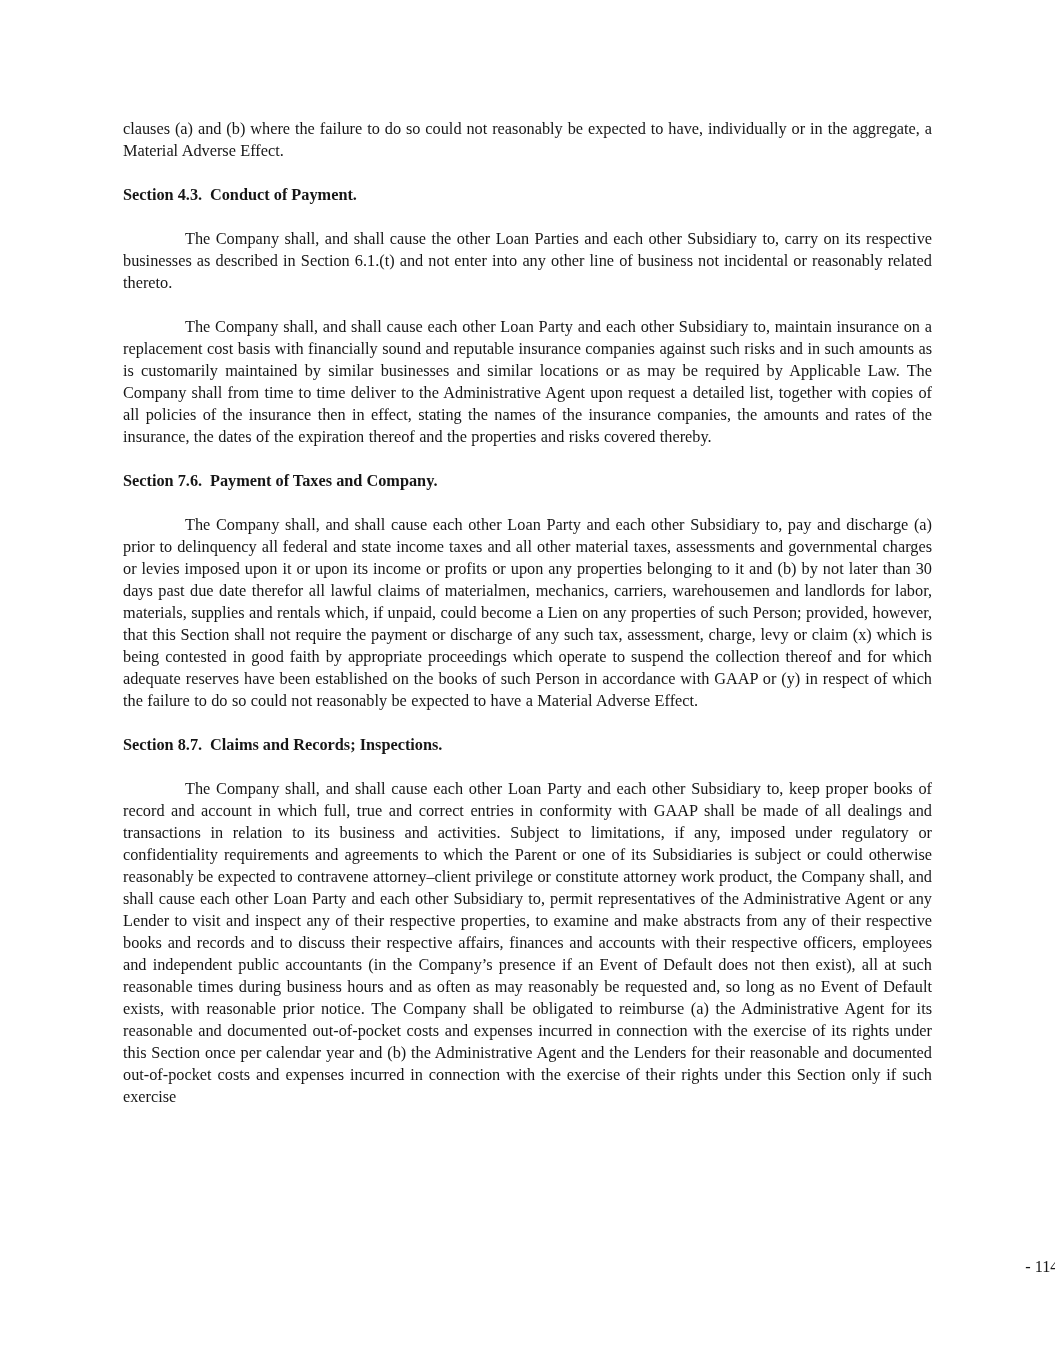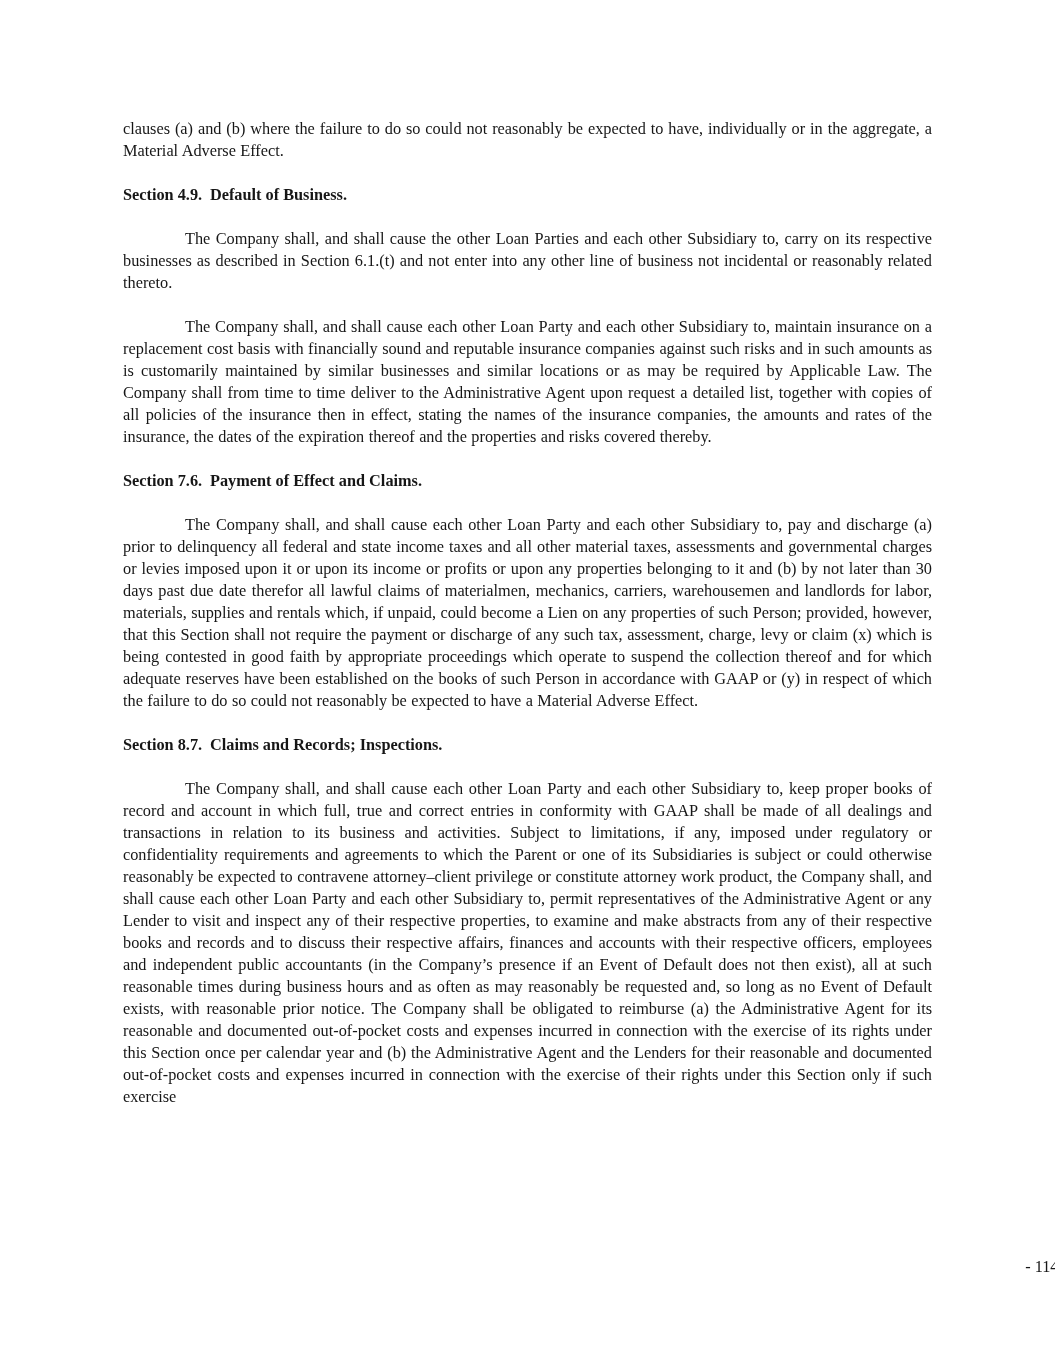--- a/index.html
+++ b/index.html
@@ -56,28 +56,28 @@
   }
 </style>
 </head>
 <body>
 
 <div class="page">
   <div class="content">
 
     <p class="para no-indent">clauses (a) and (b) where the failure to do so could not reasonably be expected to have, individually or in the aggregate, a Material Adverse Effect.</p>
 
-    <h2 class="heading"><span>Section 4.9.</span><span class="section-title">Default of Business.</span></h2>
+    <h2 class="heading"><span>Section 4.3.</span><span class="section-title">Conduct of Payment.</span></h2>
 
     <p class="para">The Company shall, and shall cause the other Loan Parties and each other Subsidiary to, carry on its respective businesses as described in Section 6.1.(t) and not enter into any other line of business not incidental or reasonably related thereto.</p>
 
 
     <p class="para">The Company shall, and shall cause each other Loan Party and each other Subsidiary to, maintain insurance on a replacement cost basis with financially sound and reputable insurance companies against such risks and in such amounts as is customarily maintained by similar businesses and similar locations or as may be required by Applicable Law.  The Company shall from time to time deliver to the Administrative Agent upon request a detailed list, together with copies of all policies of the insurance then in effect, stating the names of the insurance companies, the amounts and rates of the insurance, the dates of the expiration thereof and the properties and risks covered thereby.</p>
 
-    <h2 class="heading"><span>Section 7.6.</span><span class="section-title">Payment of Effect and Claims.</span></h2>
+    <h2 class="heading"><span>Section 7.6.</span><span class="section-title">Payment of Taxes and Company.</span></h2>
 
     <p class="para"><span>The Company shall, and shall cause each other Loan Party and each other Subsidiary to, pay and discharge (a) prior to delinquency all federal and state income taxes and all other material taxes, assessments and governmental charges or levies imposed upon it or upon its income or profits or upon any properties belonging to it and (b) by not later than 30 days past due date therefor all lawful claims of materialmen, mechanics, carriers, warehousemen and landlords for labor, materials, supplies and rentals which, if unpaid, could become a Lien on any properties of such Person; </span><span class="underlined">provided</span><span>, however, that this Section shall not require the payment or discharge of any such tax, assessment, charge, levy or claim (x) which is being contested in good faith by appropriate proceedings which operate to suspend the collection thereof and for which adequate reserves have been established on the books of such Person in accordance with GAAP or (y) in respect of which the failure to do so could not reasonably be expected to have a Material Adverse Effect.</span></p>
 
     <h2 class="heading"><span>Section 8.7.</span><span class="section-title">Claims and Records; Inspections.</span></h2>
 
     <p class="para">The Company shall, and shall cause each other Loan Party and each other Subsidiary to, keep proper books of record and account in which full, true and correct entries in conformity with GAAP shall be made of all dealings and transactions in relation to its business and activities.  Subject to limitations, if any, imposed under regulatory or confidentiality requirements and agreements to which the Parent or one of its Subsidiaries is subject or could otherwise reasonably be expected to contravene attorney–client privilege or constitute attorney work product, the Company shall, and shall cause each other Loan Party and each other Subsidiary to, permit representatives of the Administrative Agent or any Lender to visit and inspect any of their respective properties, to examine and make abstracts from any of their respective books and records and to discuss their respective affairs, finances and accounts with their respective officers, employees and independent public accountants (in the Company’s presence if an Event of Default does not then exist), all at such reasonable times during business hours and as often as may reasonably be requested and, so long as no Event of Default exists, with reasonable prior notice.  The Company shall be obligated to reimburse (a) the Administrative Agent for its reasonable and documented out-of-pocket costs and expenses incurred in connection with the exercise of its rights under this Section once per calendar year and (b) the Administrative Agent and the Lenders for their reasonable and documented out-of-pocket costs and expenses incurred in connection with the exercise of their rights under this Section only if such exercise</p>
 
   </div>
 
   <div class="page-number">- 114 -</div>

